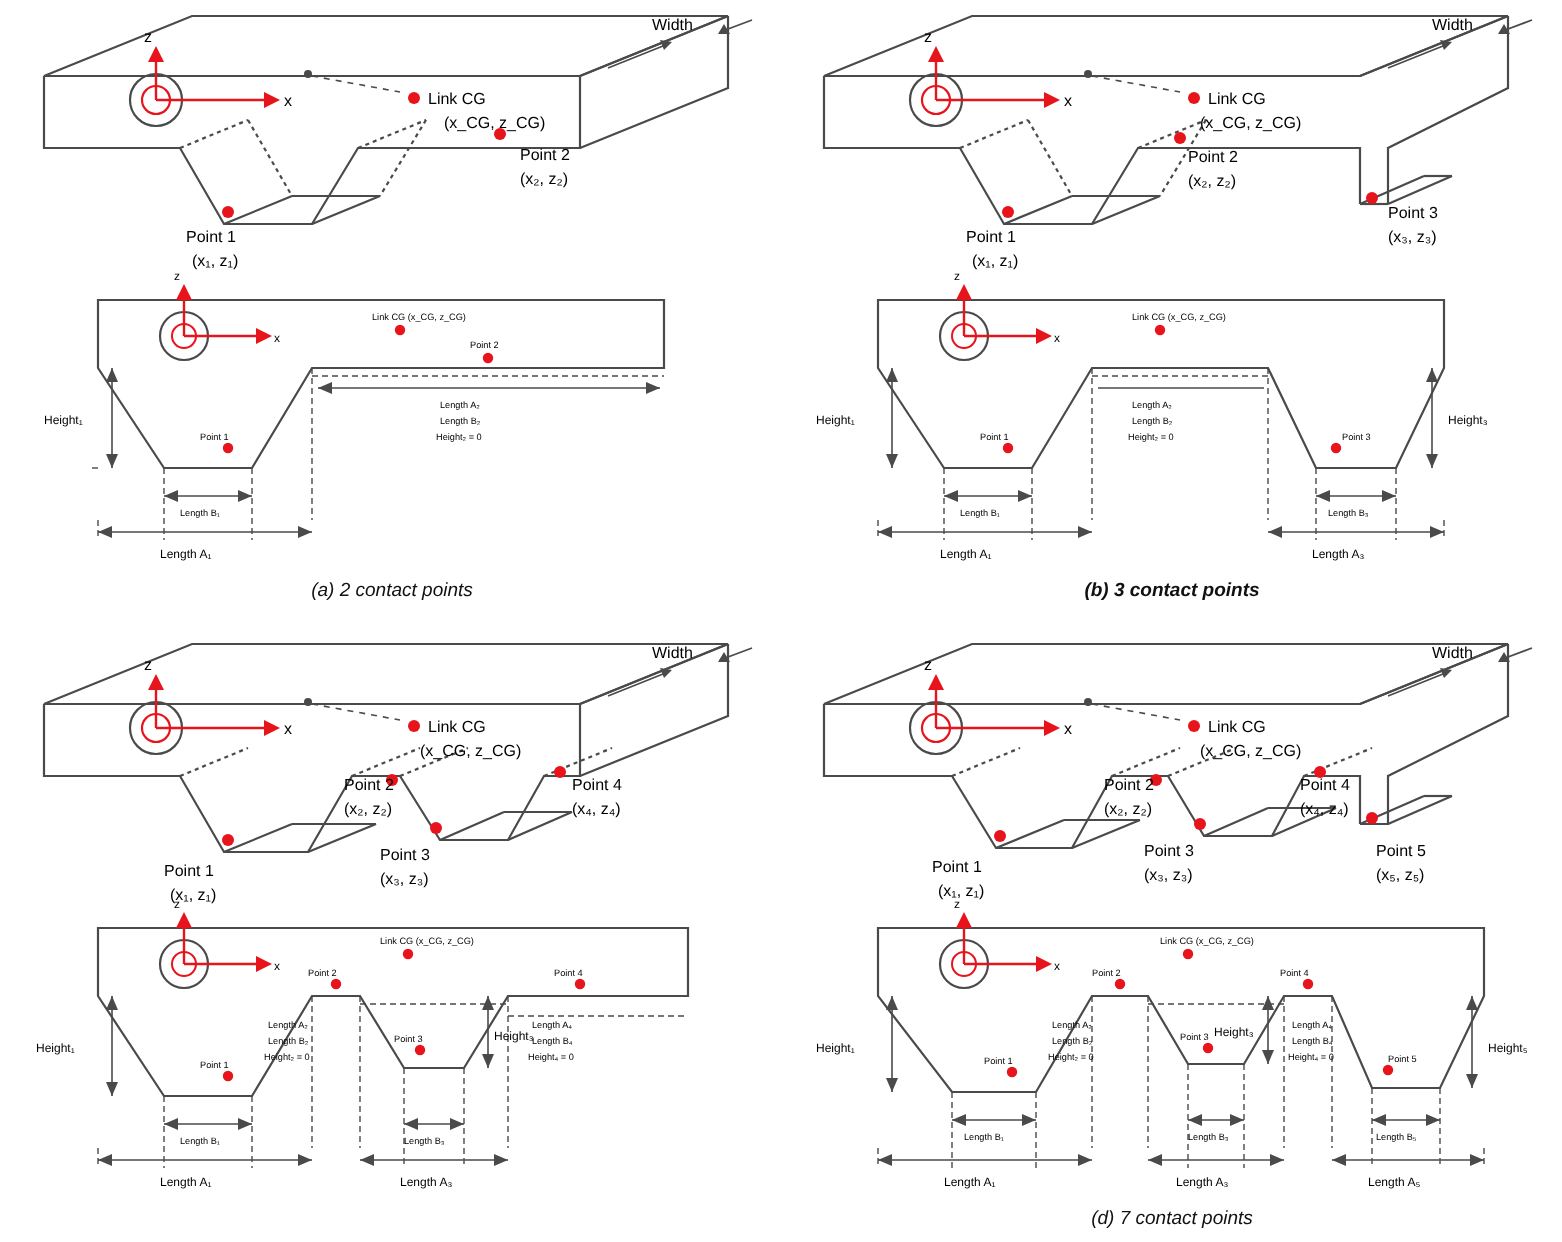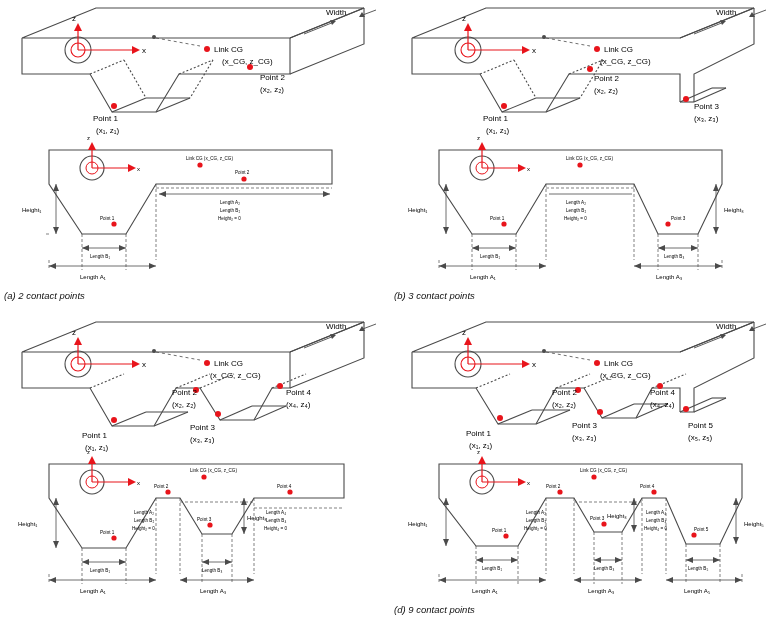--- a/index.html
+++ b/index.html
@@ -1,19 +1,19 @@
 <!DOCTYPE html>
 <html><head>
 <meta charset="utf-8">
 <style>
   html,body{margin:0;padding:0;background:#ffffff;}
   body{width:781px;height:621px;font-family:"Liberation Sans",sans-serif;color:#000;}
   .page{position:relative;width:653px;height:621px;}
   .panel{position:absolute;}
-  .caption{position:absolute;width:100%;text-align:left;font-size:9.5px;font-style:italic;color:#111;}
+  .caption{position:absolute;width:100%;text-align:center;font-size:9.5px;font-style:italic;color:#111;}
   svg{display:block;}
   text{font-family:"Liberation Sans",sans-serif;}
   .lbl{font-size:8px;fill:#000;}
   .lblsm{font-size:6px;fill:#000;}
   .lbltiny{font-size:4.6px;fill:#000;}
   .red{fill:#e8141b;}
 </style>
 </head>
 <body>
 
@@ -238,21 +238,21 @@
       <text class="lblsm" x="14" y="210">Height₁</text>
       <text class="lblsm" x="330" y="210">Height₃</text>
       <text class="lbltiny" x="86" y="256">Length B₁</text>
       <text class="lbltiny" x="270" y="256">Length B₃</text>
       <text class="lblsm" x="76" y="277">Length A₁</text>
       <text class="lblsm" x="262" y="277">Length A₃</text>
       <text class="lbltiny" x="172" y="202">Length A₂</text>
       <text class="lbltiny" x="172" y="210">Length B₂</text>
       <text class="lbltiny" x="170" y="218">Height₂ = 0</text>
     </svg>
-    <div class="caption" style="top:288px;">(b) 3 contact points</div>
+    <div class="caption" style="top:288px;font-weight:bold;">(b) 3 contact points</div>
   </div>
 
   <div class="panel" style="left:4px;top:316px;width:384px;height:280px;">
     <svg width="384" height="280" viewBox="0 0 384 280">
       <g stroke="#4a4a4a" fill="none" stroke-width="1.1">
         <path d="M18,36 L92,6 L360,6 L286,36 Z"></path>
         <path d="M18,36 L18,72 L86,72 L108,110 L150,110 L172,72 L196,72 L216,104 L250,104 L268,72 L286,72 L286,36"></path>
         <path d="M286,72 L360,42 L360,6"></path>
         <path d="M286,36 L360,6"></path>
         <path d="M108,110 L142,96"></path>
@@ -527,16 +527,16 @@
       <text class="lblsm" x="78" y="277">Length A₁</text>
       <text class="lblsm" x="194" y="277">Length A₃</text>
       <text class="lblsm" x="290" y="277">Length A₅</text>
       <text class="lbltiny" x="132" y="198">Length A₂</text>
       <text class="lbltiny" x="132" y="206">Length B₂</text>
       <text class="lbltiny" x="130" y="214">Height₂ = 0</text>
       <text class="lbltiny" x="252" y="198">Length A₄</text>
       <text class="lbltiny" x="252" y="206">Length B₄</text>
       <text class="lbltiny" x="250" y="214">Height₄ = 0</text>
     </svg>
-    <div class="caption" style="top:288px;">(d) 9 contact points</div>
+    <div class="caption" style="top:288px;">(d) 7 contact points</div>
   </div>
 
 </div>
 
 </body></html>

